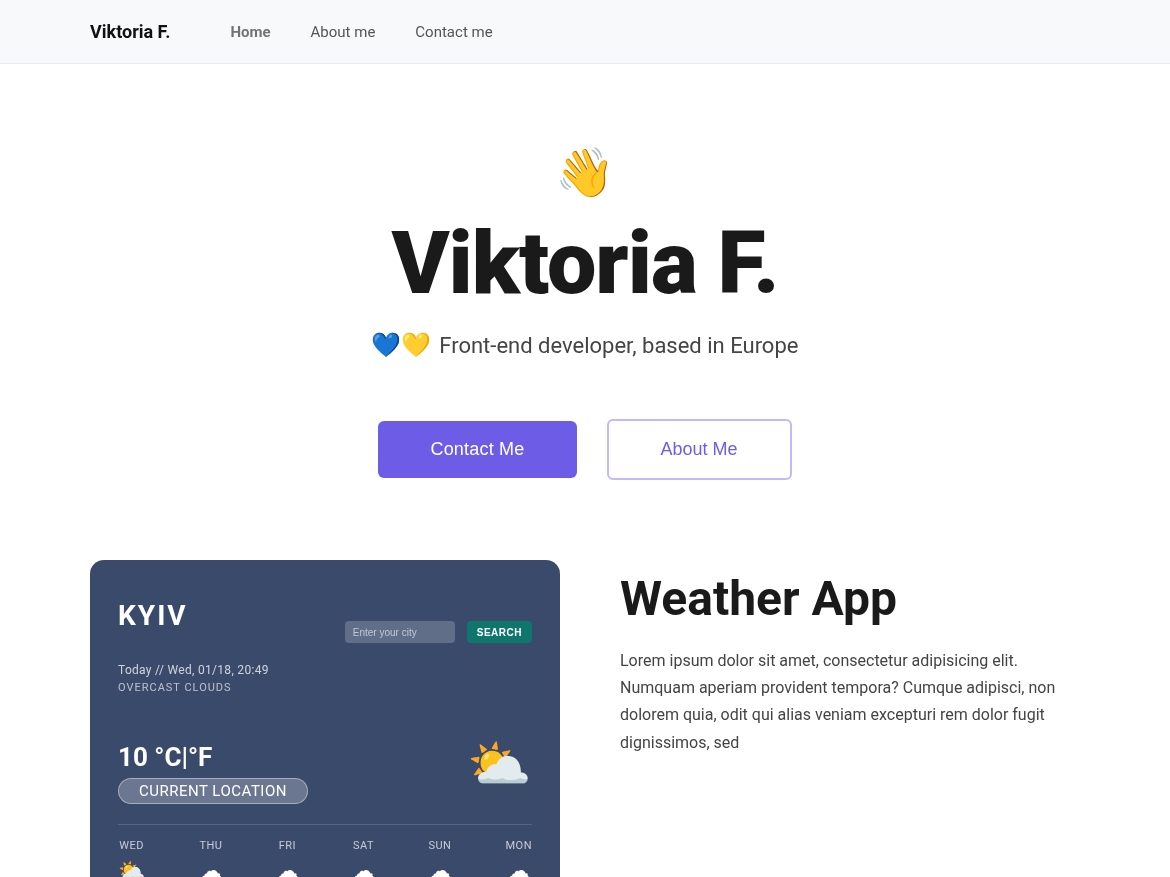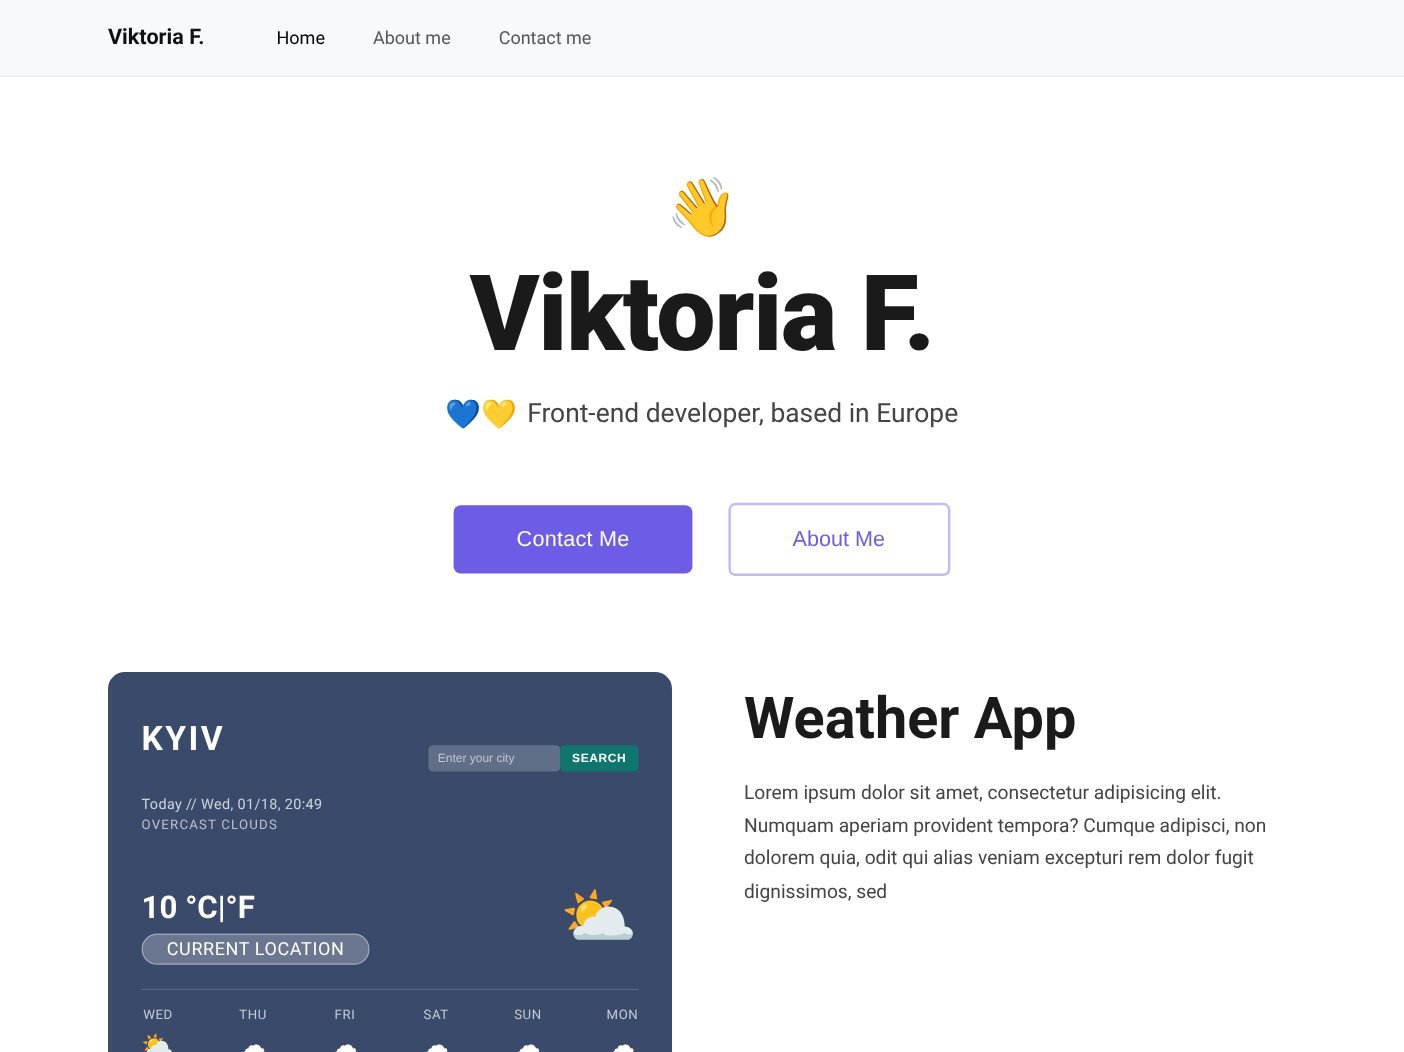--- a/index.html
+++ b/index.html
@@ -35,22 +35,22 @@
     }
 
     .nav-link {
       font-size: 15px;
       color: #555;
       text-decoration: none;
       cursor: pointer;
     }
 
     .nav-link.active {
-      color: #000000;
-      font-weight: 400;
+      color: #737373;
+      font-weight: 700;
     }
 
     
     .hero {
       display: flex;
       flex-direction: column;
       align-items: center;
       padding: 80px 20px 60px;
       text-align: center;
     }
@@ -152,21 +152,21 @@
     .weather-city {
       font-size: 28px;
       font-weight: 700;
       letter-spacing: 2px;
       text-transform: uppercase;
       font-variant: small-caps;
     }
 
     .weather-search-row {
       display: flex;
-      gap: 0;
+      gap: 12px;
       margin-top: 33px;
     }
 
     .weather-input {
       background: rgba(255,255,255,0.2);
       border: none;
       border-radius: 4px;
       color: #fff;
       font-size: 11px;
       padding: 5px 8px;

